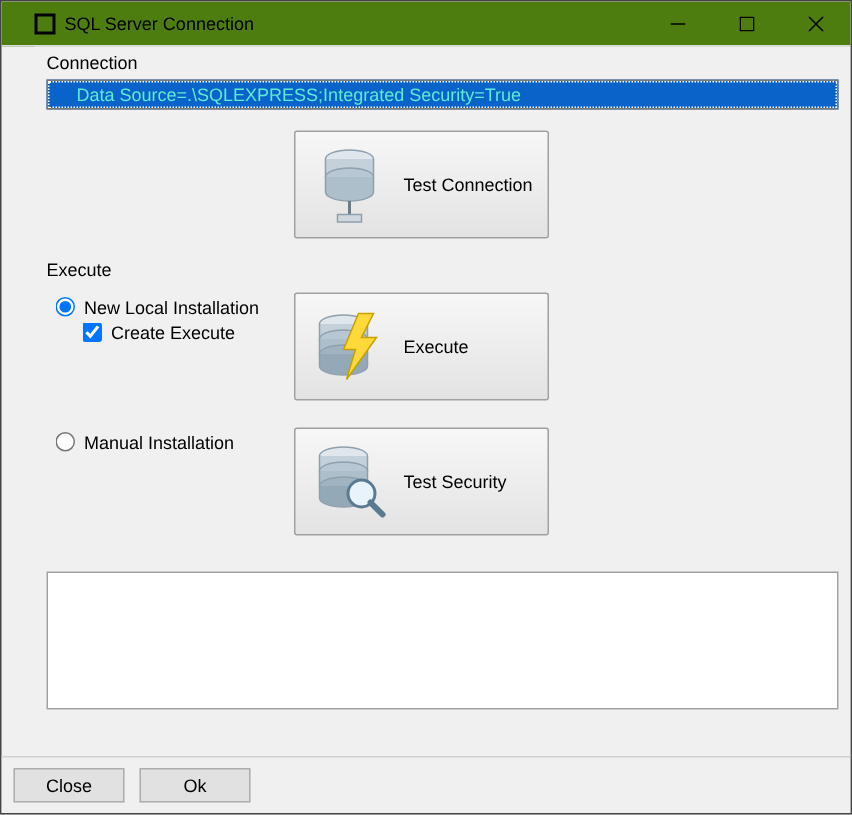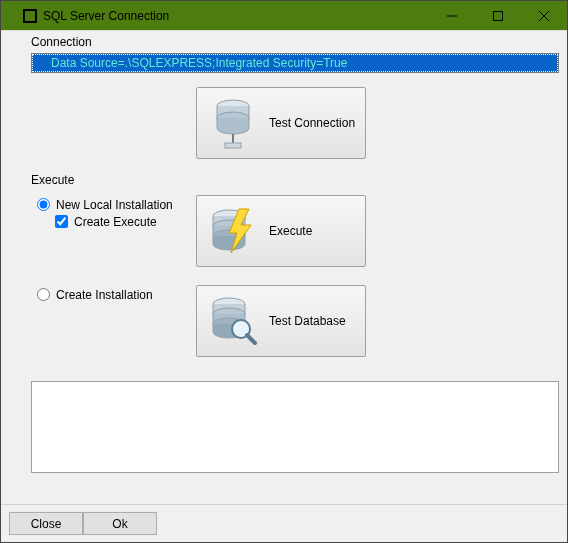--- a/index.html
+++ b/index.html
@@ -101,20 +101,21 @@
     margin-top: 24px;
     height: 92px;
     background: #fff;
     border: 1px solid #a0a0a0;
     width: 100%;
   }
   .bottombar {
     border-top: 1px solid #d0d0d0;
     padding: 7px 8px;
     display: flex;
+    gap: 10px;
     background: #f0f0f0;
   }
   .btn {
     width: 74px; height: 23px;
     background: #e1e1e1;
     border: 1px solid #adadad;
     font-size: 12px;
     font-family: inherit;
     cursor: pointer;
   }
@@ -192,37 +193,37 @@
         </svg>
       </span>
       <span>Execute</span>
     </button>
   </div>
 
   <div class="row" style="margin-top:18px">
     <div class="leftcol">
       <label class="radio-row">
         <input type="radio" name="installmode" style="">
-        <span>Create Installation</span>
+        <span>Manual Installation</span>
       </label>
     </div>
     <button class="bigbtn">
       <span class="icon-slot">
         <svg width="56" height="56" viewBox="0 0 56 56">
           <ellipse cx="24" cy="11" rx="16" ry="6" fill="#dfe6ec" stroke="#8ea0ad"></ellipse>
           <path d="M8 11 v10 a16 6 0 0 0 32 0 v-10" fill="#c4d1db" stroke="#8ea0ad"></path>
           <ellipse cx="24" cy="21" rx="16" ry="6" fill="#b7c7d3" stroke="#8ea0ad"></ellipse>
           <path d="M8 21 v10 a16 6 0 0 0 32 0 v-10" fill="#aebfcc" stroke="#8ea0ad"></path>
           <ellipse cx="24" cy="31" rx="16" ry="6" fill="#9fb3c1" stroke="#8ea0ad"></ellipse>
           <path d="M8 31 v8 a16 6 0 0 0 32 0 v-8" fill="#94a9b8" stroke="#8ea0ad"></path>
           <circle cx="36" cy="36" r="9" fill="#e9f3fb" stroke="#5a7a92" stroke-width="2"></circle>
           <line x1="42" y1="42" x2="50" y2="50" stroke="#5a7a92" stroke-width="4" stroke-linecap="round"></line>
         </svg>
       </span>
-      <span>Test Database</span>
+      <span>Test Security</span>
     </button>
   </div>
 
   <div class="output"></div>
 
 </div>
 
 <div class="bottombar">
   <button class="btn">Close</button>
   <button class="btn">Ok</button>

